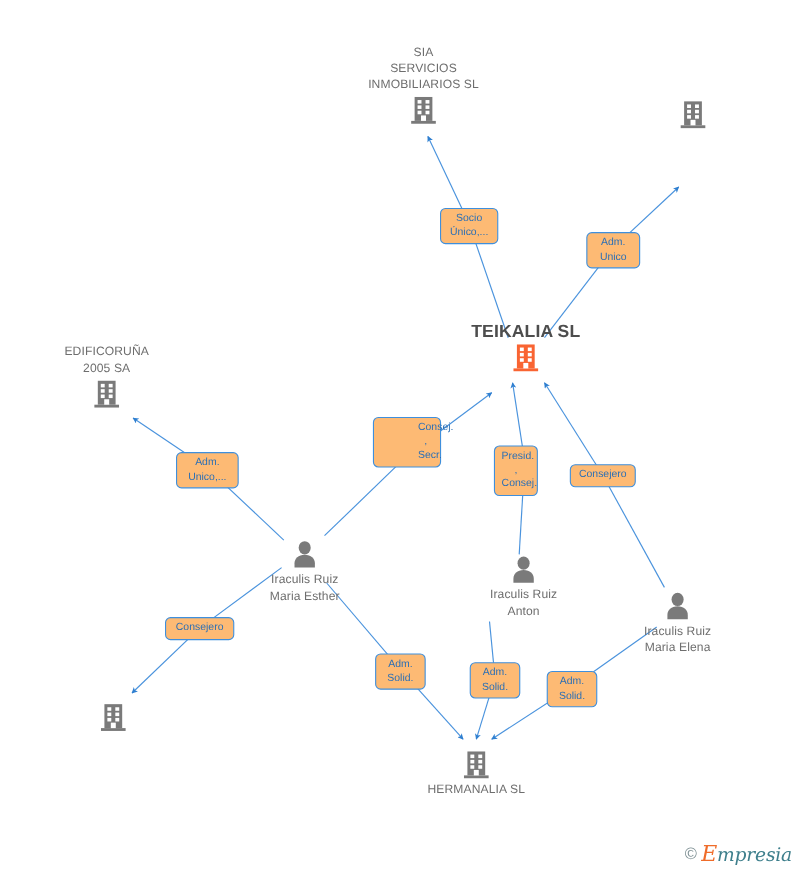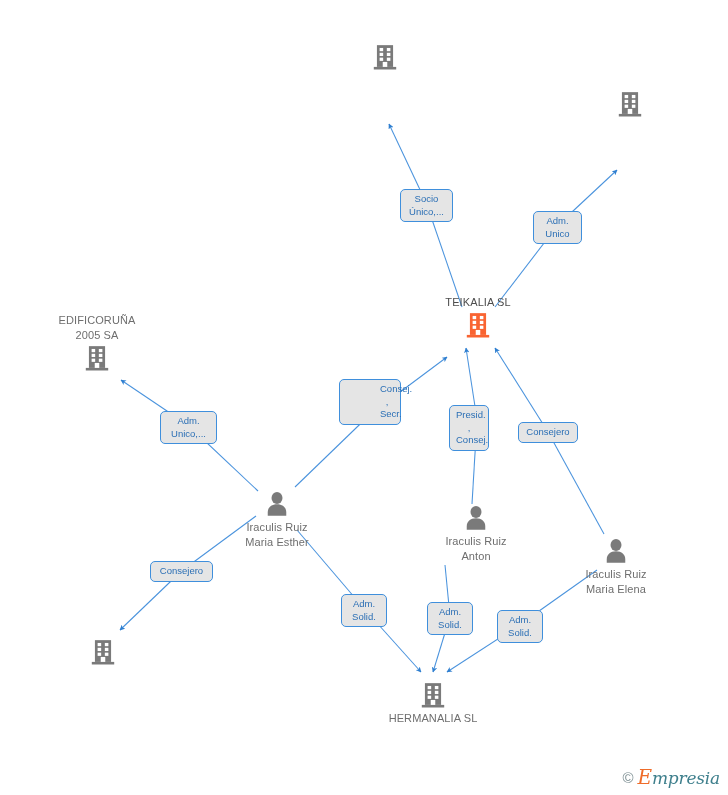--- a/index.html
+++ b/index.html
@@ -34,36 +34,36 @@
     z-index: 3;
   }
   .node .caption {
     font-size: 11px;
     line-height: 14.5px;
     color: #6e6e6e;
     white-space: pre-line;
     letter-spacing: 0.1px;
   }
   .node.center .caption {
-    font-weight: normal;
+    font-weight: bold;
     color: #4d4d4d;
-    font-size: 11px;
+    font-size: 16px;
   }
   .glyph {
     display: block;
     margin: 0 auto;
     line-height: 0;
   }
   .node.above .glyph { margin-top: 2px; }
   .node.below .glyph { margin-bottom: 2px; }
 
   
   .elabel {
     position: absolute;
-    background: #e5e5e5;
+    background: #fdba74;
     border: 1.3px solid #3f8fdc;
     border-radius: 5px;
     color: #2b6fb5;
     font-size: 9.5px;
     line-height: 12.5px;
     text-align: center;
     padding: 3px 6px 3px 6px;
     white-space: pre-line;
     z-index: 5;
     box-sizing: border-box;
@@ -130,20 +130,23 @@
         <line x1="364" y1="608.5" x2="421" y2="672" marker-end="url(#arrow)"></line>
         <line x1="445" y1="565" x2="450" y2="616.5"></line>
         <line x1="450" y1="616.5" x2="433" y2="672" marker-end="url(#arrow)"></line>
         <line x1="597" y1="570" x2="520" y2="624.5"></line>
         <line x1="520" y1="624.5" x2="447" y2="672" marker-end="url(#arrow)"></line>
       </g>
   </svg>
 
   <div id="node-layer">
       <div class="node above" style="left: 385px; top: 40.5px;">
+        <div class="caption">SIA
+SERVICIOS
+INMOBILIARIOS SL</div>
         <svg class="glyph" width="28" height="28" viewBox="0 0 26 26" xmlns="http://www.w3.org/2000/svg">
           <g fill="#7a7a7a">
             <rect x="5.5" y="2" width="15" height="20.2"></rect>
             <rect x="2.6" y="22.2" width="20.8" height="2.4"></rect>
           </g>
           <g fill="#ffffff">
             <rect x="8" y="4.6" width="3.3" height="3"></rect>
             <rect x="14.7" y="4.6" width="3.3" height="3"></rect>
             <rect x="8" y="9.1" width="3.3" height="3"></rect>
             <rect x="14.7" y="9.1" width="3.3" height="3"></rect>

